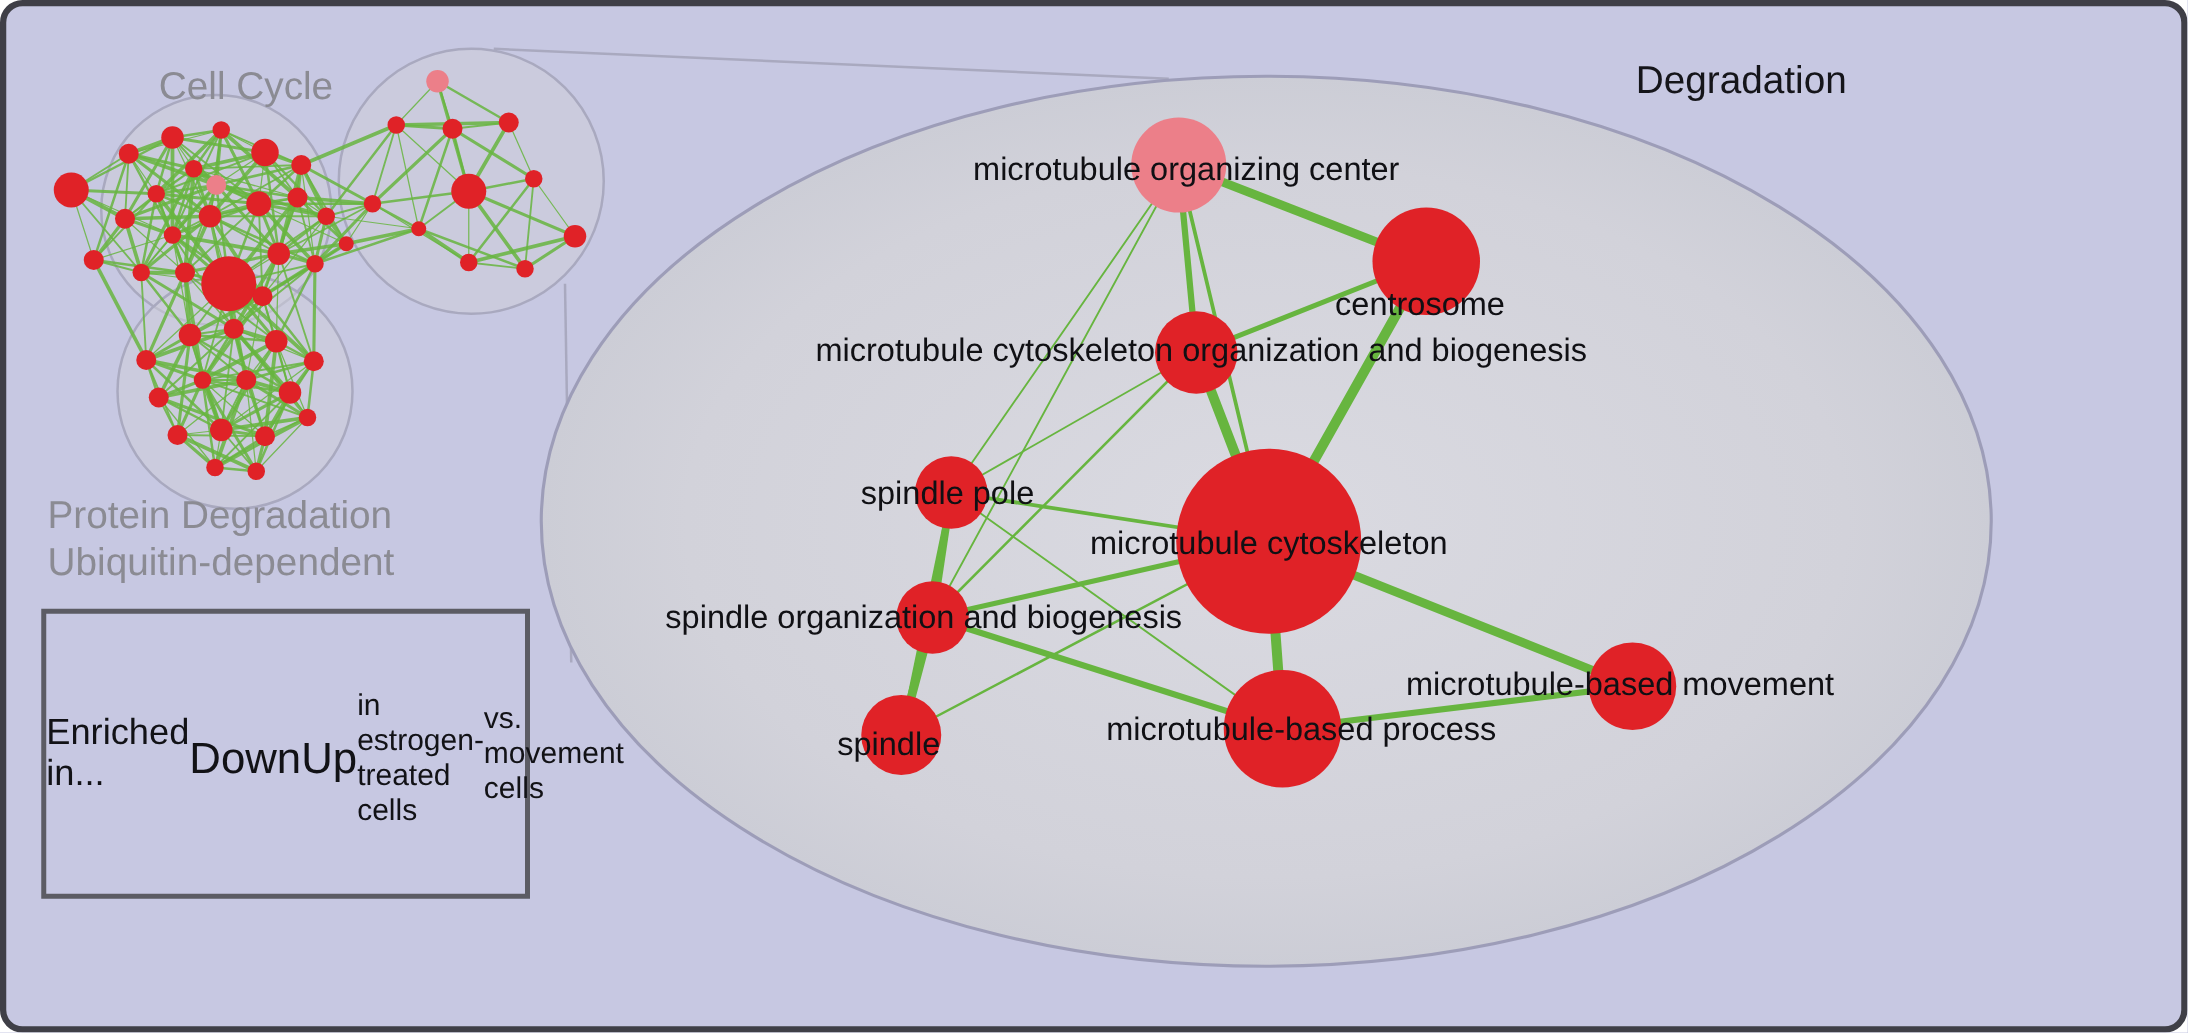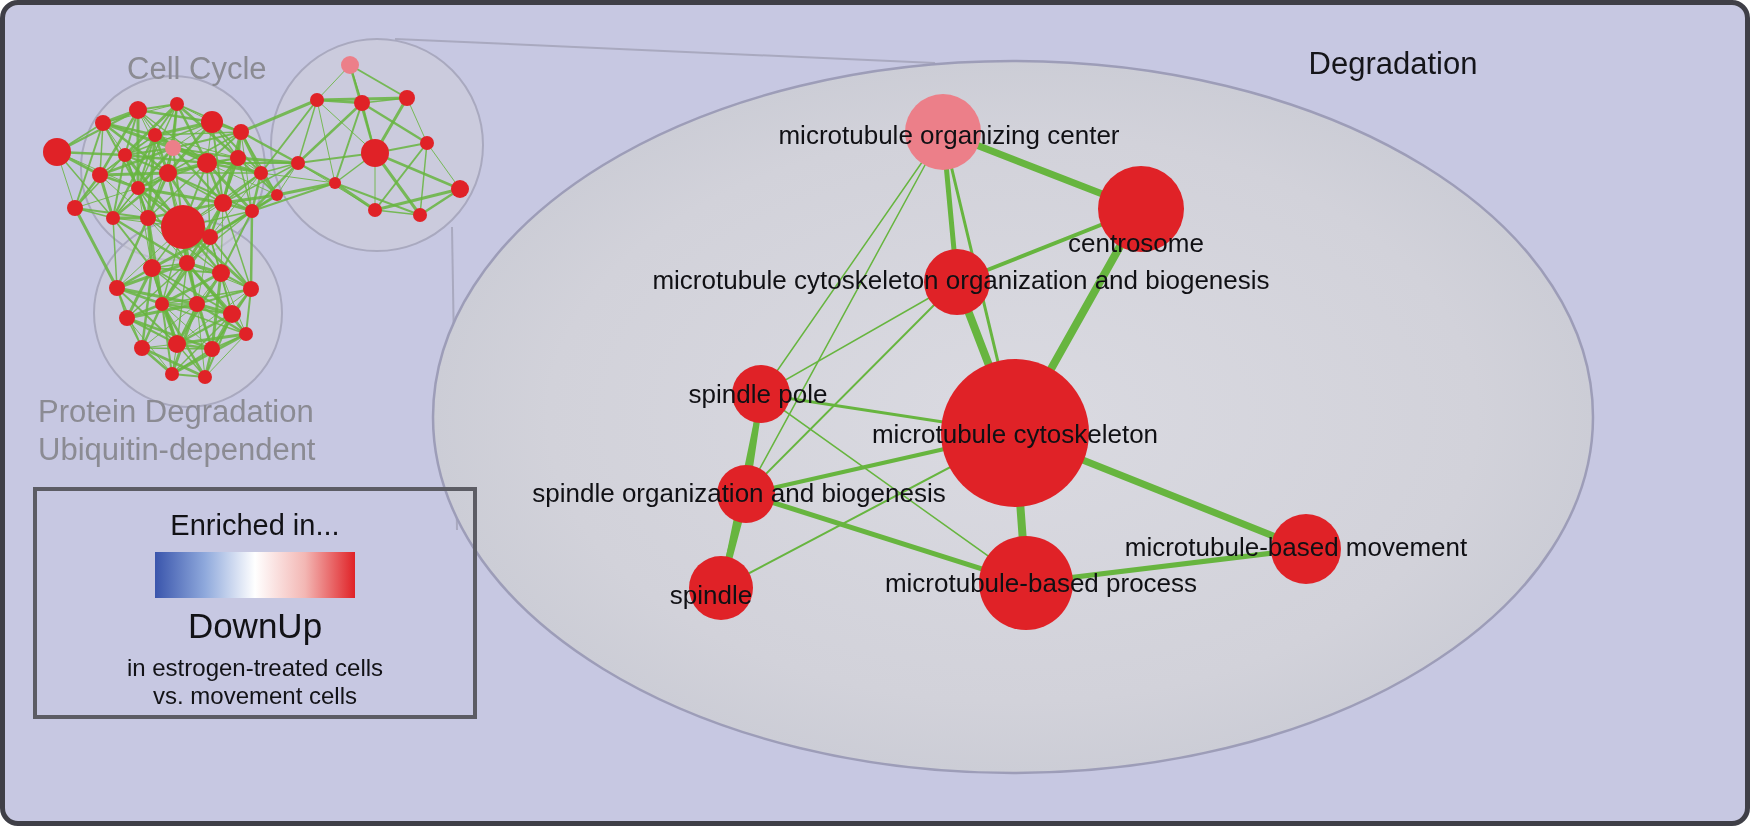--- a/index.html
+++ b/index.html
@@ -11,23 +11,23 @@
   }
   svg { position:absolute; left:0; top:0; }
   svg text { font-family:"Liberation Sans", sans-serif; }
   .lbl { position:absolute; line-height:1.22; }
   .gray { color:#8b8b93; font-size:31px; }
   .black-lbl { color:#15151a; font-size:31px; text-align:center; }
   #cc { left:110px; top:45px;margin-left:12px; }
   #ub { left:33px; top:388px; }
   #mt { left:1283px; top:40px; width:210px; }
   .legend {
-    position:absolute; left:28px; top:482px; width:444px; height:232px;
+    position:absolute; left:28px; top:482px; width:391px; height:232px;
     border:4px solid #5c5c64;
-    display:flex; flex-direction:column; align-items:center; padding-top:18px;
+    display:flex; flex-direction:row; align-items:center; padding-top:0;
   }
   .leg-title { font-size:29px; color:#121216; }
   .grad { width:200px; height:46px; margin-top:10px; }
   .du { width:254px; display:flex; justify-content:center; font-size:35px; color:#121216; margin-top:8px; }
   .cap { font-size:24px; color:#121216; }
   .cap-first { margin-top:8px; }
 </style>
 </head>
 <body>
 

